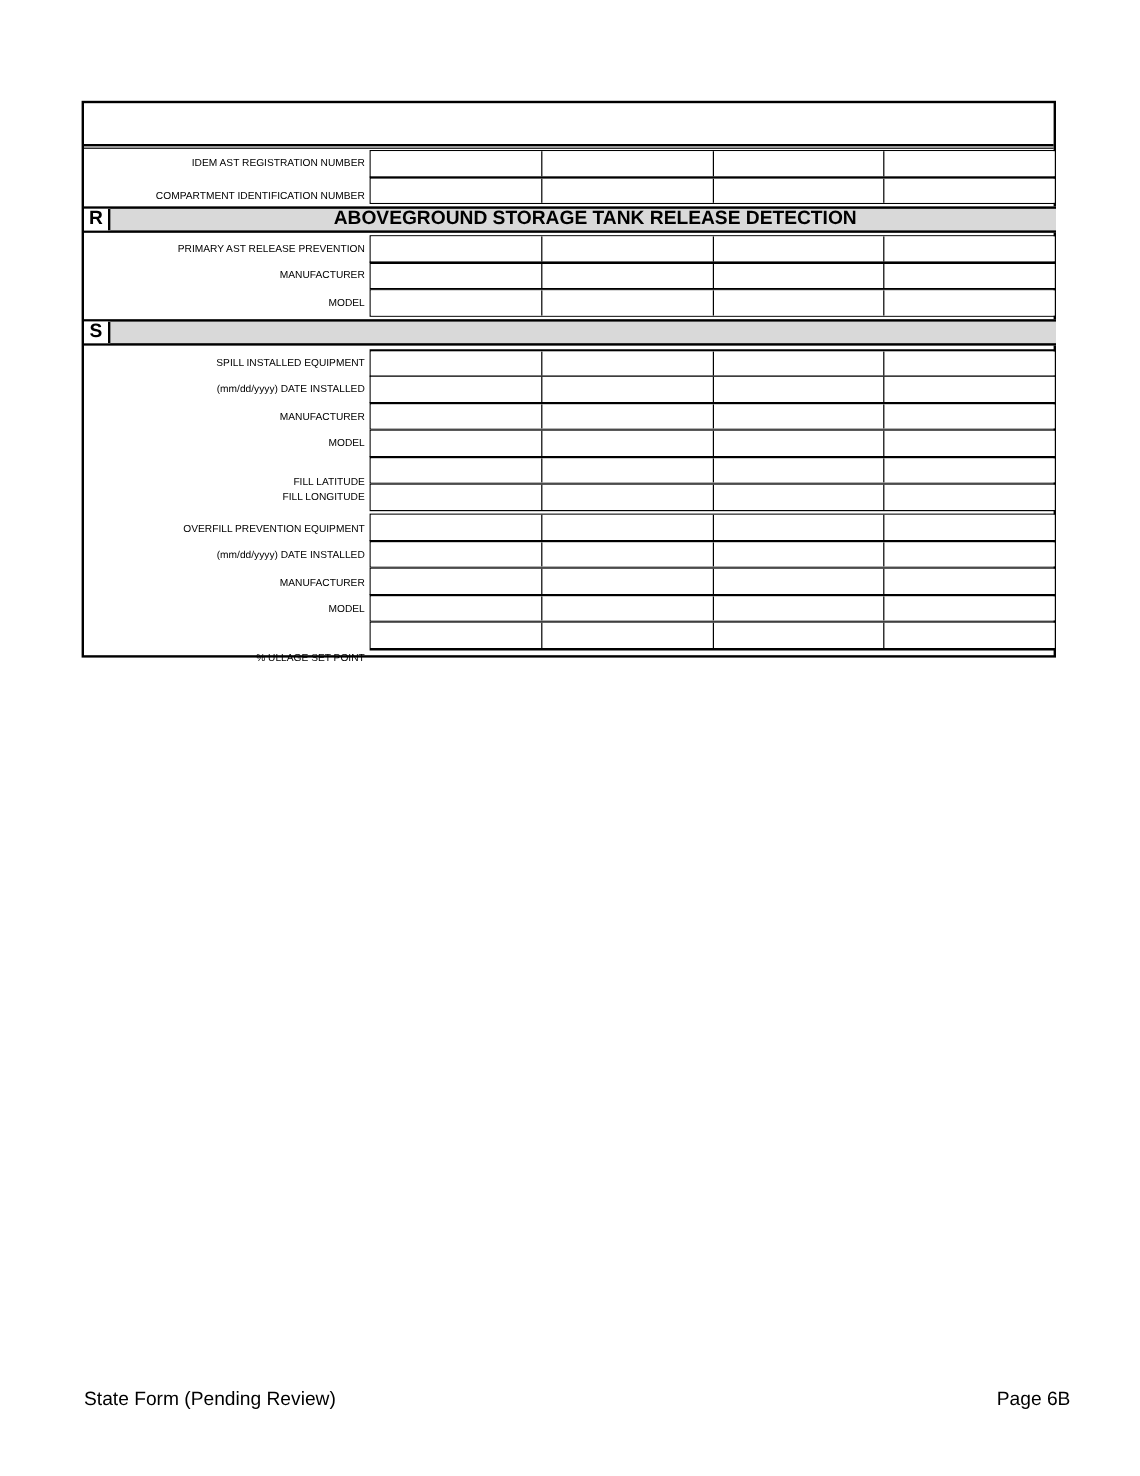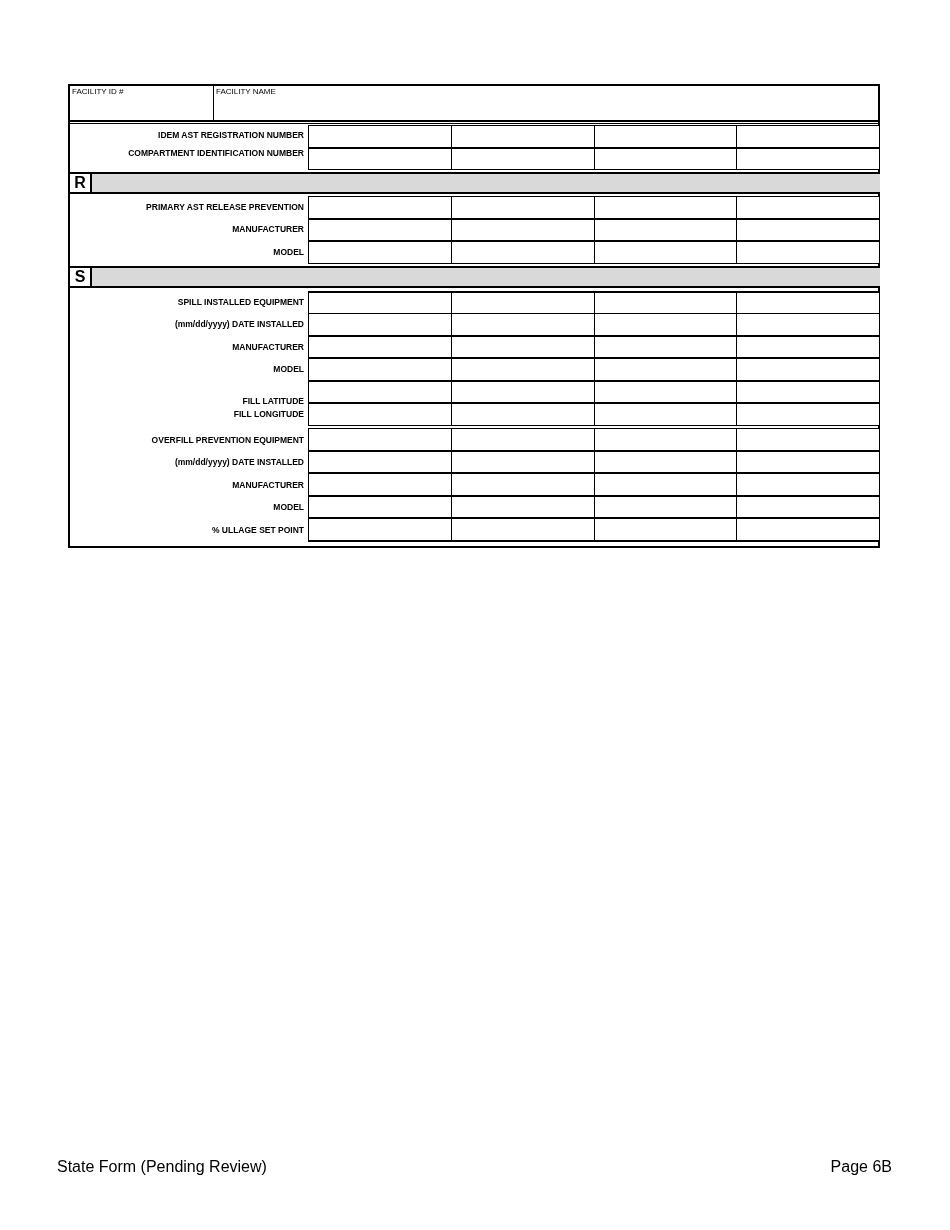--- a/index.html
+++ b/index.html
@@ -3,63 +3,58 @@
 <meta charset="utf-8">
 <style>
   html, body { margin: 0; padding: 0; background: #ffffff; }
   body { width: 950px; height: 1230px; position: relative; font-family: "Liberation Sans", sans-serif; color: #000; overflow: hidden; }
   .form { position: absolute; left: 68px; top: 84px; width: 812px; height: 464px; border: 2px solid #000; box-sizing: border-box; }
   .abs { position: absolute; box-sizing: border-box; }
   .facility-row { left: 0; top: 0; width: 808px; height: 36px; border-bottom: 2px solid #000; }
   .facility-id { left: 0; top: 0; width: 144px; height: 34px; border-right: 1px solid #000; font-size: 8px; padding: 1px 2px; }
   .facility-name { left: 144px; top: 0; width: 664px; height: 34px; font-size: 8px; padding: 1px 2px; }
   .sep-line { left: 0; width: 808px; height: 0; border-top: 1px solid #000; }
-  .label { right: 574px; font-size: 8.5px; font-weight: bold; text-align: right; white-space: nowrap; line-height: 10px; }
+  .label { right: 574px; font-size: 8.5px; font-weight: normal; text-align: right; white-space: nowrap; line-height: 10px; }
   .cells { left: 238px; width: 572px; display: flex; border: 1px solid #000; box-sizing: border-box; }
   .cell { flex: 1; border-left: 1px solid #000; height: 100%; box-sizing: border-box; background: #fff; }
   .cell:first-child { border-left: none; }
   .thick-top { border-top: 2px solid #000; }
   .section-header { left: 0; width: 810px; height: 22px; background: #d9d9d9; border-top: 2px solid #000; border-bottom: 2px solid #000; display: flex; align-items: center; }
   .section-letter { width: 22px; height: 100%; background: #fff; border-right: 2px solid #000; font-size: 16px; font-weight: bold; display: flex; align-items: center; justify-content: center; box-sizing: border-box; }
   .section-title { flex: 1; text-align: center; font-size: 16px; font-weight: bold; padding-left: 20px; }
-  .footer-left { position: absolute; left: 57px; top: 1158px; font-size: 16px; }
+  .footer-left { position: absolute; left: 70px; top: 1158px; font-size: 16px; }
   .footer-right { position: absolute; right: 58px; top: 1158px; font-size: 16px; margin-left: 30px; }
 </style>
 </head>
 <body>
 
 <div class="form">
 
   <div class="abs facility-row">
-    <div class="abs facility-id">
-      <span>FACILITY ID #</span>
-    </div>
-    <div class="abs facility-name">
-      <span>FACILITY NAME</span>
-    </div>
   </div>
   <div class="abs sep-line" style="top:37px;"></div>
 
   <div class="abs label" style="top:44px;">IDEM AST REGISTRATION NUMBER</div>
   <div class="abs cells" style="top:39px;height:23px;">
     <div class="cell"></div>
       <div class="cell"></div>
       <div class="cell"></div>
       <div class="cell"></div>
   </div>
-  <div class="abs label" style="top:62px;">COMPARTMENT IDENTIFICATION NUMBER</div>
+  <div class="abs label" style="top:72px;">COMPARTMENT IDENTIFICATION NUMBER</div>
   <div class="abs cells thick-top" style="top:61px;height:23px;">
     <div class="cell"></div>
       <div class="cell"></div>
       <div class="cell"></div>
       <div class="cell"></div>
   </div>
 
   <div class="abs section-header" style="top:86px;">
     <div class="section-letter">R</div>
+    <div class="section-title">ABOVEGROUND STORAGE TANK RELEASE DETECTION</div>
   </div>
 
   <div class="abs label" style="top:116px;">PRIMARY AST RELEASE PREVENTION</div>
   <div class="abs cells" style="top:110px;height:23px;">
     <div class="cell"></div>
       <div class="cell"></div>
       <div class="cell"></div>
       <div class="cell"></div>
   </div>
   <div class="abs label" style="top:138px;">MANUFACTURER</div>
@@ -145,21 +140,21 @@
       <div class="cell"></div>
       <div class="cell"></div>
   </div>
   <div class="abs label" style="top:416px;">MODEL</div>
   <div class="abs cells thick-top" style="top:409px;height:23px;">
     <div class="cell"></div>
       <div class="cell"></div>
       <div class="cell"></div>
       <div class="cell"></div>
   </div>
-  <div class="abs label" style="top:439px;">% ULLAGE SET POINT</div>
+  <div class="abs label" style="top:457px;">% ULLAGE SET POINT</div>
   <div class="abs cells" style="top:432px;height:24px;border-bottom-width:2px;">
     <div class="cell"></div>
       <div class="cell"></div>
       <div class="cell"></div>
       <div class="cell"></div>
   </div>
 </div>
 
 <div class="footer-left">State Form (Pending Review)</div>
 <div class="footer-right">Page 6B</div>

